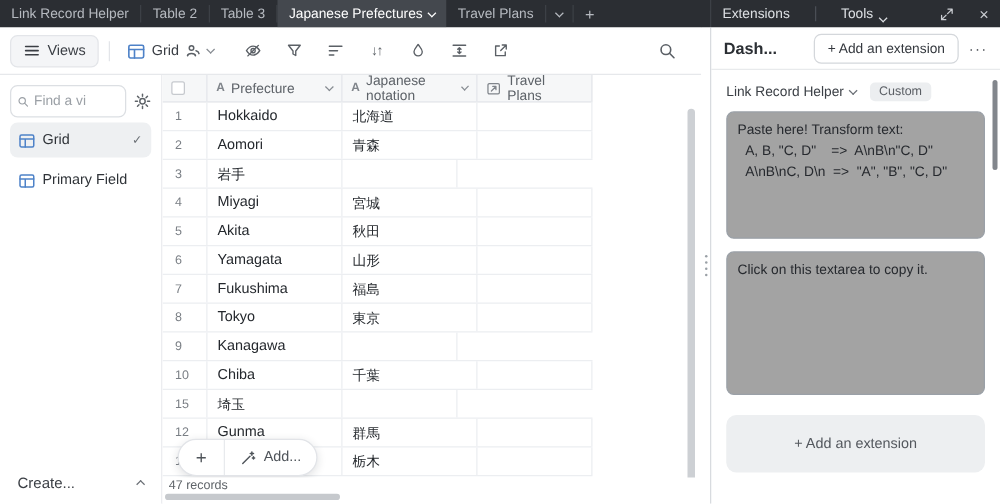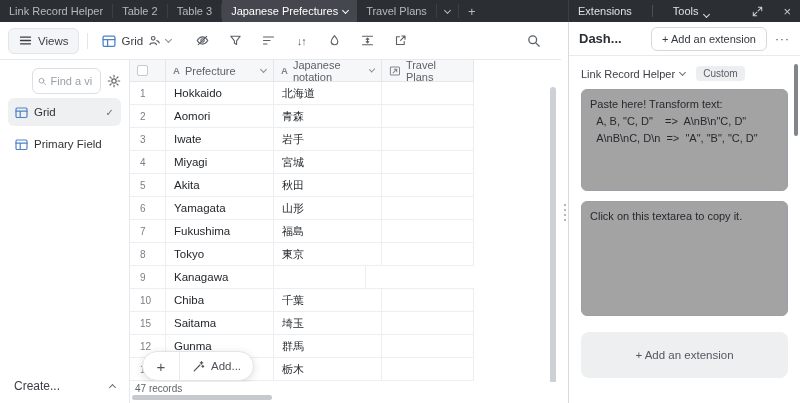--- a/index.html
+++ b/index.html
@@ -34,21 +34,21 @@
   .grid-chip { display:flex; align-items:center; gap:5px; height:26px; padding:0 6px; border-radius:6px; font-size:11.5px; color:#3a3e44; cursor:pointer; }
   .tool-btns { display:flex; align-items:center; gap:7px; margin-left:12px; }
   .tool-btn { width:26px; height:26px; display:flex; align-items:center; justify-content:center; border-radius:5px; color:#5b6066; cursor:pointer; background:none; border:none; }
   .sort-glyph { font-size:11px; letter-spacing:-1px; color:#5b6066; }
   .search-btn { margin-left:auto; margin-right:6px; }
 
   .workspace { flex:1; display:flex; min-height:0; }
 
   
   .sidebar { width:130px; border-right:1px solid #e6e8eb; padding:8px; display:flex; flex-direction:column; flex-shrink:0; }
-  .search-row { display:flex; align-items:center; gap:6px;margin-left:24px; }
+  .search-row { display:flex; align-items:center; gap:6px; }
   .search-box { flex:1; height:26px; border:1px solid #dcdfe3; border-radius:6px; display:flex; align-items:center; gap:4px; padding:0 5px; color:#9ba0a6; min-width:0; }
   .search-box input { border:none; outline:none; width:100%; font-size:11px; font-family:inherit; color:#3a3e44; background:transparent; }
   .search-box input::placeholder { color:#9ba0a6; }
   .gear-btn { color:#5f6469; background:none; border:none; display:flex; cursor:pointer; }
   .view-item { display:flex; align-items:center; gap:6px; height:28px; border-radius:6px; padding:0 7px; font-size:11.5px; color:#2f3338; margin-top:4px; cursor:pointer; }
   .view-item:first-of-type { margin-top:12px; }
   .view-item.selected { background:#eef0f2; }
   .view-check { margin-left:auto; color:#6a6f75; font-size:10px; }
   .sidebar-footer { margin-top:auto; display:flex; align-items:center; justify-content:space-between; padding:0 6px 2px 6px; font-size:12px; color:#3a3e44; cursor:pointer; }
 
@@ -296,21 +296,20 @@
                 <div class="td td-travel"></div>
               </div>
               <div class="trow">
                 <div class="td td-num">2</div>
                 <div class="td td-prefecture">Aomori</div>
                 <div class="td td-japanese">青森</div>
                 <div class="td td-travel"></div>
               </div>
               <div class="trow">
                 <div class="td td-num">3</div>
-                <div class="td td-prefecture">Iwate</div>
                 <div class="td td-japanese">岩手</div>
                 <div class="td td-travel"></div>
               </div>
               <div class="trow">
                 <div class="td td-num">4</div>
                 <div class="td td-prefecture">Miyagi</div>
                 <div class="td td-japanese">宮城</div>
                 <div class="td td-travel"></div>
               </div>
               <div class="trow">
@@ -343,21 +342,20 @@
                 <div class="td td-travel"></div>
               </div>
               <div class="trow">
                 <div class="td td-num">10</div>
                 <div class="td td-prefecture">Chiba</div>
                 <div class="td td-japanese">千葉</div>
                 <div class="td td-travel"></div>
               </div>
               <div class="trow">
                 <div class="td td-num">15</div>
-                <div class="td td-prefecture">Saitama</div>
                 <div class="td td-japanese">埼玉</div>
                 <div class="td td-travel"></div>
               </div>
               <div class="trow">
                 <div class="td td-num">12</div>
                 <div class="td td-prefecture">Gunma</div>
                 <div class="td td-japanese">群馬</div>
                 <div class="td td-travel"></div>
               </div>
               <div class="trow">

